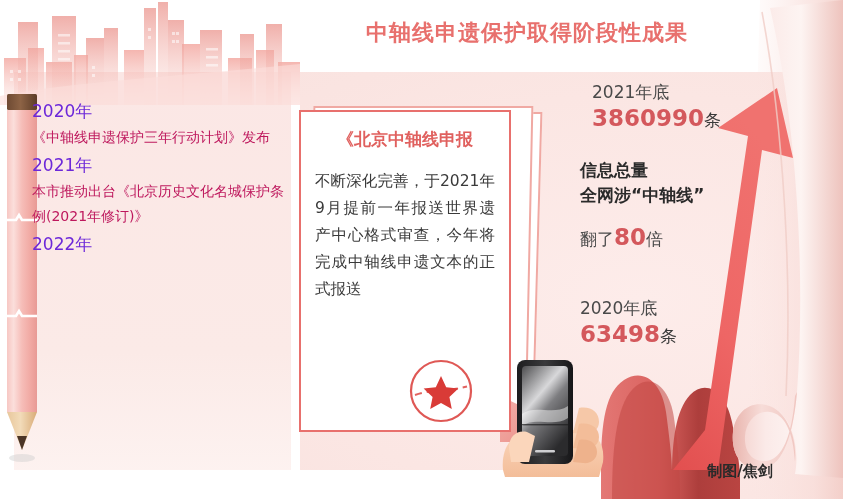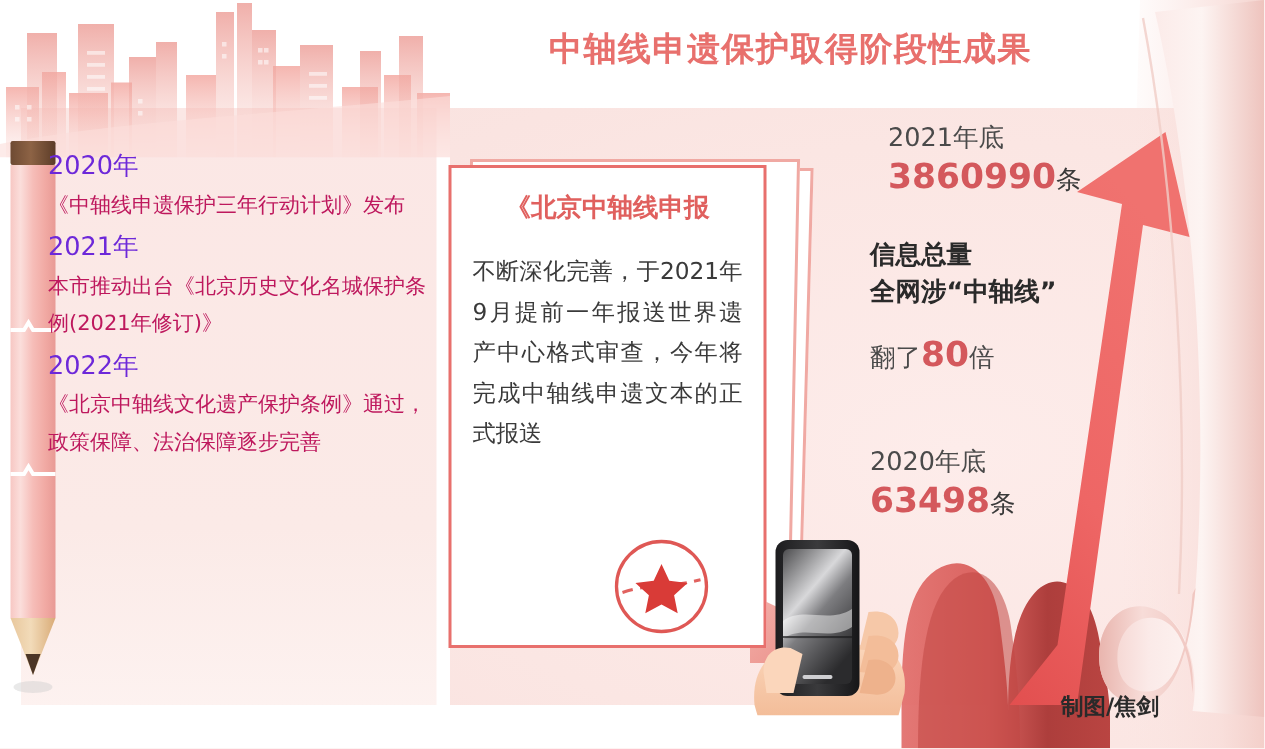--- a/index.html
+++ b/index.html
@@ -233,21 +233,20 @@
     <polygon points="12,344 22,344 17,358" fill="#4b3526"></polygon>
     <ellipse cx="17" cy="366" rx="13" ry="4" fill="#cfcfcf" opacity="0.45"></ellipse>
   </svg>
 
   <div class="left-col">
     <div class="lc-year">2020年</div>
     <div class="lc-body">《中轴线申遗保护三年行动计划》发布</div>
     <div class="lc-year">2021年</div>
     <div class="lc-body">本市推动出台《北京历史文化名城保护条例(2021年修订)》</div>
     <div class="lc-year">2022年</div>
-    <div class="lc-body">《北京中轴线文化遗产保护条例》通过，政策保障、法治保障逐步完善</div>
   </div>
 
   <div class="sheet s3"></div>
   <div class="sheet s2"></div>
   <div class="sheet-shadow"></div>
 
   <div class="card">
     <div class="card-title">《北京中轴线申报</div>
     <div class="card-body justified">不断深化完善，于2021年9月提前一年报送世界遗产中心格式审查，今年将完成中轴线申遗文本的正式报送</div>
     <svg class="seal" viewBox="0 0 66 66">

